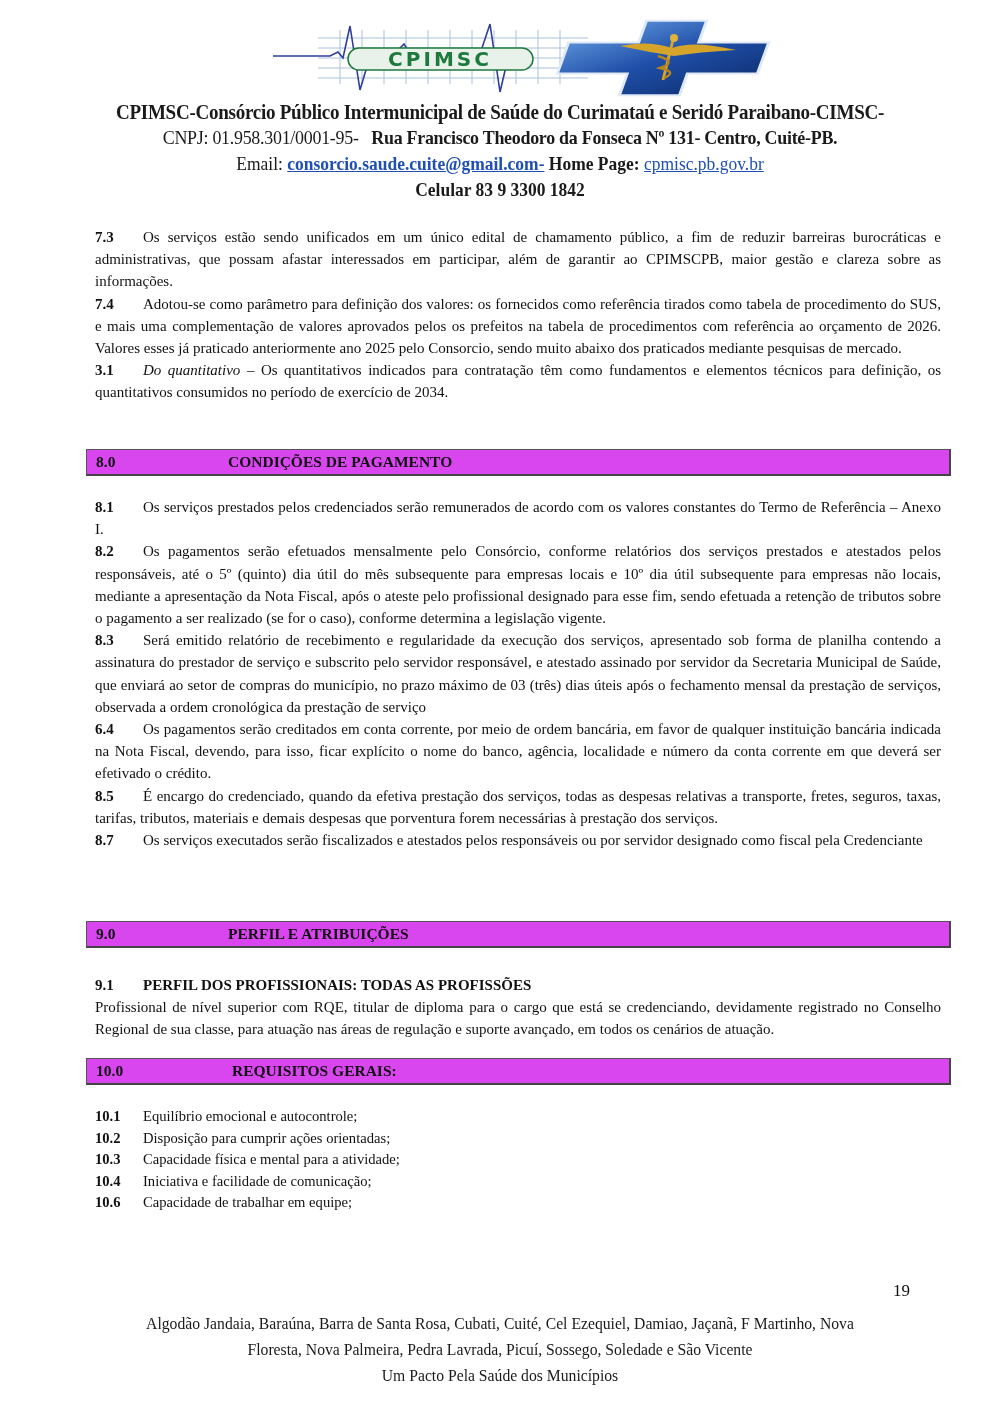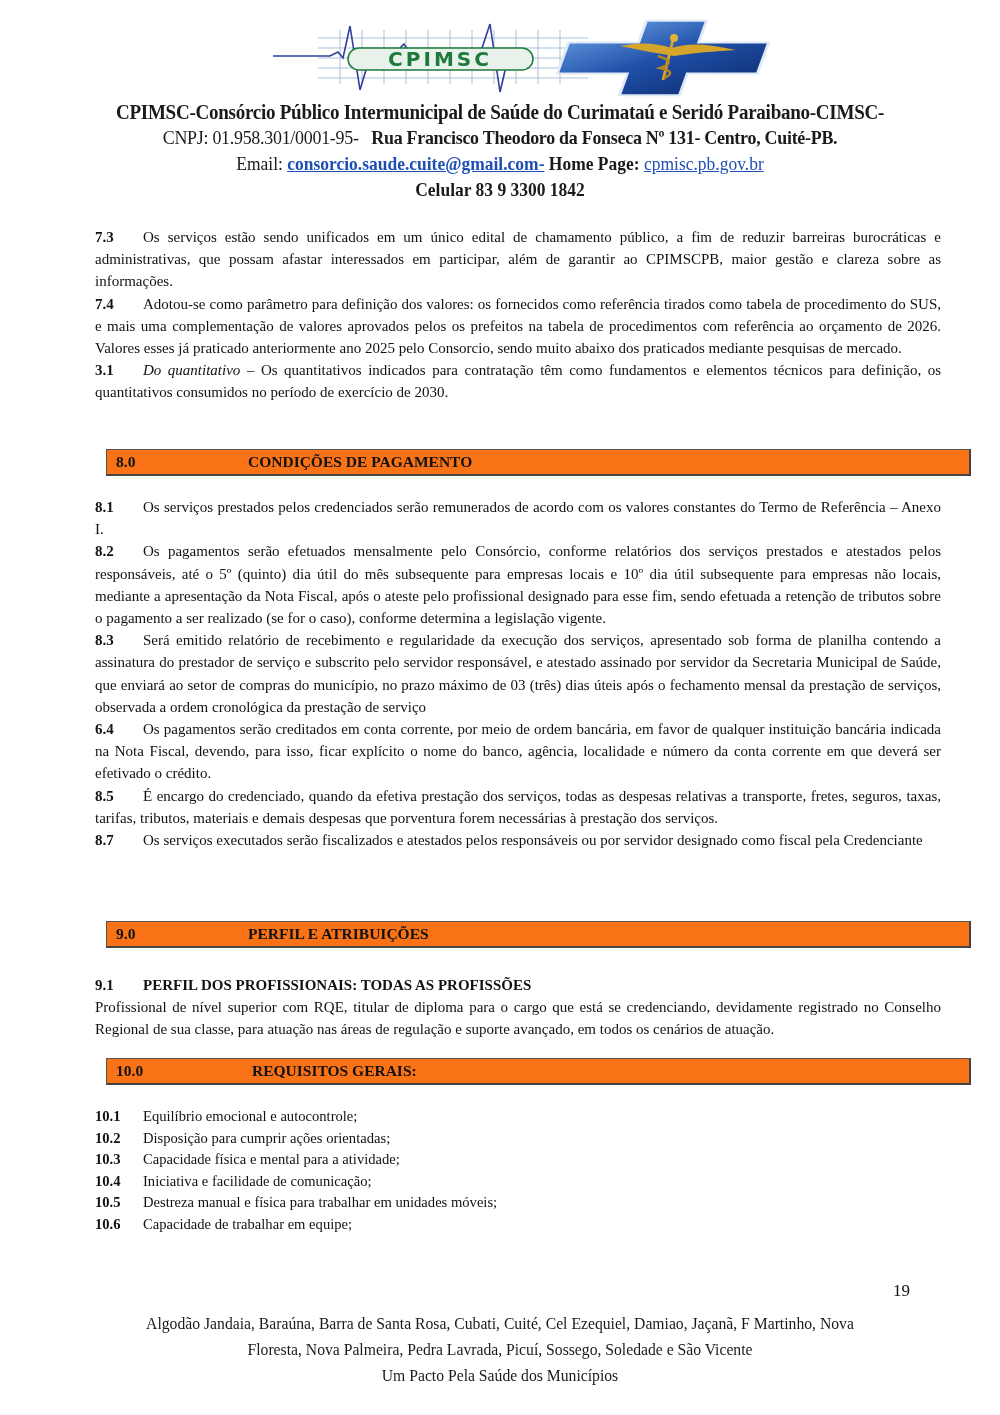--- a/index.html
+++ b/index.html
@@ -16,23 +16,23 @@
   .hdr3 .bold { font-weight: bold; }
   .hdr4 { top: 179px; font-size: 19px; font-weight: bold; transform: scaleX(0.92); }
 
   .body { position: absolute; left: 95px; width: 846px; font-size: 15px; line-height: 22.2px;
           text-align: justify; }
   .para { margin: 0; }
   .num { font-weight: bold; display: inline-block; width: 48px; }
   .num10 { font-weight: bold; display: inline-block; width: 48px; }
   .it { font-style: italic; }
 
-  .sect { position: absolute; left: 86px; width: 862px; height: 24px; background: #f97316;
+  .sect { position: absolute; left: 86px; width: 862px; height: 24px; background: #d946ef;
           border: 1px solid #555; border-bottom: 2px solid #444; border-right: 2px solid #444;
-          font-weight: bold; font-size: 15.5px; line-height: 24px; margin-left: 20px; }
+          font-weight: bold; font-size: 15.5px; line-height: 24px; }
   .sect .snum { position: absolute; left: 9px; }
   .sect .stitle { position: absolute; left: 141px; }
 
   .list { position: absolute; left: 95px; font-size: 14.6px; line-height: 21.6px; }
   .list .row .num10 { width: 48px; }
 
   .pageno { position: absolute; left: 893px; top: 1281px; font-size: 17px; }
   .foot { position: absolute; left: 0; width: 1000px; text-align: center; font-size: 16.5px;
           color: #1a1a1a; transform: scaleX(0.95); }
   .f1 { top: 1314px; }
@@ -98,21 +98,21 @@
   <span>Email:</span>
   <a class="bold">consorcio.saude.cuite@gmail.com-</a>
   <span class="bold">Home Page:</span>
   <a>cpmisc.pb.gov.br</a>
 </div>
 <div class="hdr hdr4">Celular 83 9 3300 1842</div>
 
 <div class="body" style="top:226px;">
   <p class="para"><span class="num">7.3</span><span>Os serviços estão sendo unificados em um único edital de chamamento público, a fim de reduzir barreiras burocráticas e administrativas, que possam afastar interessados em participar, além de garantir ao CPIMSCPB, maior gestão e clareza sobre as informações.</span></p>
   <p class="para"><span class="num">7.4</span><span>Adotou-se como parâmetro para definição dos valores: os fornecidos como referência tirados como tabela de procedimento do SUS, e mais uma complementação de valores aprovados pelos os prefeitos na tabela de procedimentos com referência ao orçamento de 2026.  Valores esses já praticado anteriormente ano 2025 pelo Consorcio, sendo muito abaixo dos praticados mediante pesquisas de mercado.</span></p>
-  <p class="para"><span class="num">3.1</span><span class="it">Do quantitativo</span><span> – Os quantitativos indicados para contratação têm como fundamentos e elementos técnicos para definição, os quantitativos consumidos no período de exercício de 2030.</span></p>
+  <p class="para"><span class="num">3.1</span><span class="it">Do quantitativo</span><span> – Os quantitativos indicados para contratação têm como fundamentos e elementos técnicos para definição, os quantitativos consumidos no período de exercício de 2034.</span></p>
 </div>
 
 <div class="sect" style="top:449px;">
   <span class="snum">8.0</span>
   <span class="stitle">CONDIÇÕES DE PAGAMENTO</span>
 </div>
 
 <div class="body" style="top:496px;">
   <p class="para"><span class="num">8.1</span><span>Os serviços prestados pelos credenciados serão remunerados de acordo com os valores constantes do Termo de Referência – Anexo I.</span></p>
   <p class="para"><span class="num">8.2</span><span>Os pagamentos serão efetuados mensalmente pelo Consórcio, conforme relatórios dos serviços prestados e atestados pelos responsáveis, até o 5º (quinto) dia útil do mês subsequente para empresas locais e 10º dia útil subsequente para empresas não locais, mediante a apresentação da Nota Fiscal, após o ateste pelo profissional designado para esse fim, sendo efetuada a retenção de tributos sobre o pagamento a ser realizado (se for o caso), conforme determina a legislação vigente.</span></p>
@@ -135,20 +135,19 @@
 <div class="sect" style="top:1058px;">
   <span class="snum">10.0</span>
   <span class="stitle" style="left:145px;">REQUISITOS GERAIS:</span>
 </div>
 
 <div class="list" style="top:1106px;">
   <div class="row"><span class="num10">10.1</span><span>Equilíbrio emocional e autocontrole;</span></div>
   <div class="row"><span class="num10">10.2</span><span>Disposição para cumprir ações orientadas;</span></div>
   <div class="row"><span class="num10">10.3</span><span>Capacidade física e mental para a atividade;</span></div>
   <div class="row"><span class="num10">10.4</span><span>Iniciativa e facilidade de comunicação;</span></div>
-  <div class="row"><span class="num10">10.5</span><span>Destreza manual e física para trabalhar em unidades móveis;</span></div>
   <div class="row"><span class="num10">10.6</span><span>Capacidade de trabalhar em equipe;</span></div>
 </div>
 
 <div class="pageno">19</div>
 <div class="foot f1">Algodão Jandaia, Baraúna, Barra de Santa Rosa, Cubati, Cuité, Cel Ezequiel, Damiao, Jaçanã, F Martinho, Nova</div>
 <div class="foot f2">Floresta, Nova Palmeira, Pedra Lavrada, Picuí, Sossego, Soledade e São Vicente</div>
 <div class="foot f3">Um Pacto Pela Saúde dos Municípios</div>
 
 </body></html>

